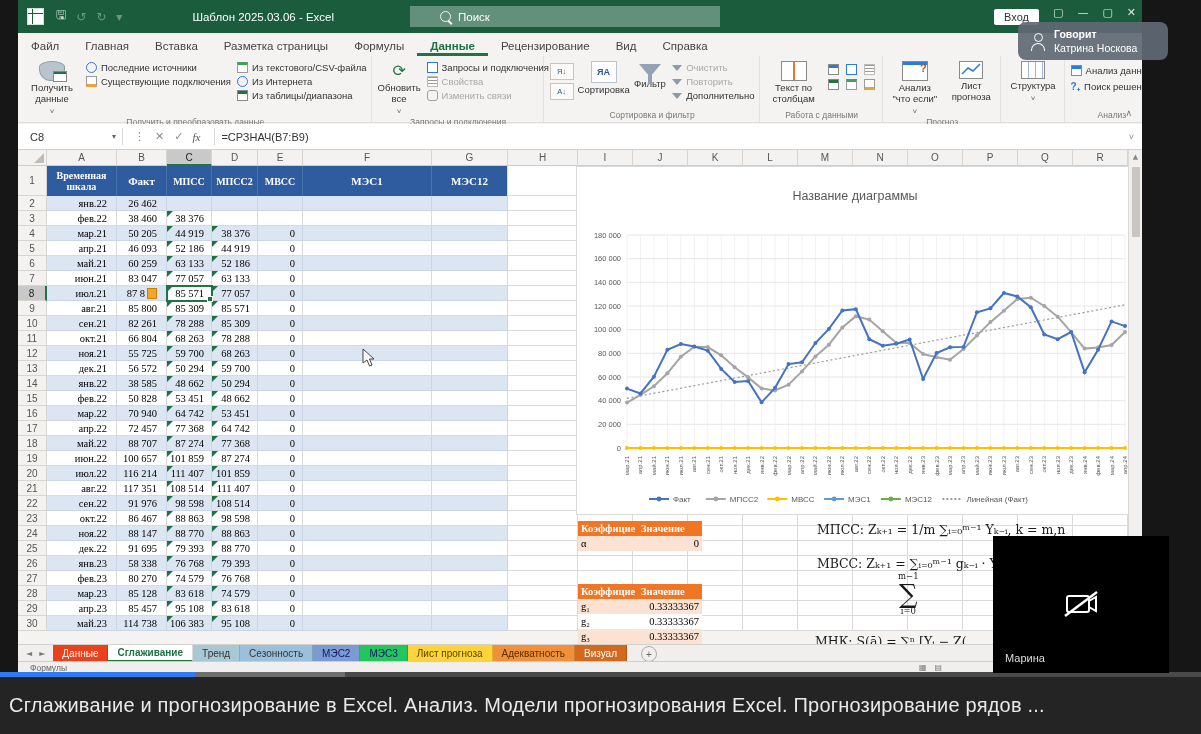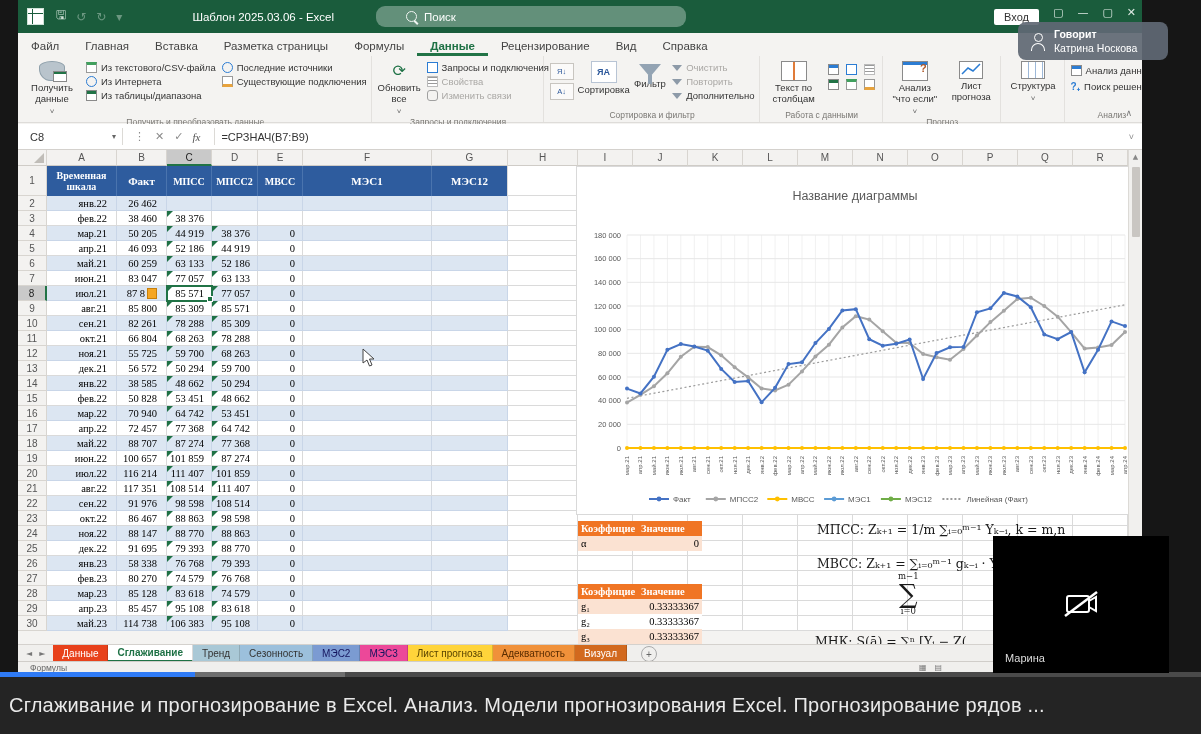--- a/index.html
+++ b/index.html
@@ -9,21 +9,21 @@
   #share{position:absolute;left:18px;top:0;width:1124px;height:672px;background:#f4f3f1;overflow:hidden;}
   
   .tbar{position:absolute;left:0;top:0;width:100%;height:33px;background:#1a5c3c;display:flex;align-items:center;color:#fff;}
   .appic{width:15px;height:15px;margin-left:9px;background:#fff;
          background:linear-gradient(#fff,#fff);border:1px solid #cfe3d8;position:relative;}
   .appic::before{content:"";position:absolute;left:4px;top:0;width:1px;height:100%;background:#1a5c3c;}
   .appic::after{content:"";position:absolute;left:0;top:4px;width:100%;height:1px;background:#1a5c3c;}
   .qat{display:flex;align-items:center;gap:10px;margin-left:12px;font-size:12px;color:#cfe0d6;font-family:"DejaVu Sans",sans-serif;}
   .qat .dim{opacity:.45;}
   .ttl{margin-left:70px;font-size:11.5px;color:#fff;white-space:nowrap;}
-  .searchpill{position:absolute;left:358px;top:6px;width:310px;height:21px;border-radius:9px;
+  .searchpill{position:absolute;left:392px;top:6px;width:310px;height:21px;border-radius:0;
               background:rgba(255,255,255,.32);display:flex;align-items:center;color:#fbfdfc;font-size:11.5px;}
   .mag{width:9px;height:9px;border:1.5px solid #f0f5f2;border-radius:50%;margin:0 7px 0 30px;position:relative;}
   .mag::after{content:"";position:absolute;left:8px;top:8px;width:5px;height:1.5px;background:#f0f5f2;transform:rotate(45deg);transform-origin:0 0;}
   .tbar-right{position:absolute;right:6px;top:0;height:33px;display:flex;align-items:center;gap:14px;}
   .vhod{background:#fff;color:#333;font-size:11px;padding:2px 10px;border-radius:2px;}
   .winic{color:#dfeae4;font-size:11px;font-family:"DejaVu Sans",sans-serif;margin-top:-8px;}
   
   .rtabs{position:absolute;left:0;top:33px;width:100%;height:23px;background:#f4f3f1;display:flex;align-items:flex-end;
          font-size:11.5px;color:#444;border-bottom:1px solid #e4e2df;}
   .rtab{padding:3px 13px 4px 13px;white-space:nowrap;}
@@ -192,40 +192,40 @@
     <div class="rbody">
       <div class="rgroup" style="width:360px">
         <div class="rgc">
           <div class="bigbtn">
             <span class="bigdb"></span>
             <span>Получить данные</span>
               <span class="chev">˅</span>
           </div>
           <div class="smallcol">
             <div class="smit">
+                <span class="ic11 ic-clock"></span>
+                <span>Последние источники</span>
+              </div>
+            <div class="smit">
+                <span class="ic11 ic-conn"></span>
+                <span>Существующие подключения</span>
+              </div>
+          </div>
+          <div class="smallcol">
+            <div class="smit">
                 <span class="ic11 ic-file"></span>
                 <span>Из текстового/CSV-файла</span>
               </div>
             <div class="smit">
                 <span class="ic11 ic-globe"></span>
                 <span>Из Интернета</span>
               </div>
             <div class="smit">
                 <span class="ic11 ic-table"></span>
                 <span>Из таблицы/диапазона</span>
-              </div>
-          </div>
-          <div class="smallcol">
-            <div class="smit">
-                <span class="ic11 ic-clock"></span>
-                <span>Последние источники</span>
-              </div>
-            <div class="smit">
-                <span class="ic11 ic-conn"></span>
-                <span>Существующие подключения</span>
               </div>
           </div>
         </div>
         <div class="rgl">Получить и преобразовать данные</div>
       </div>
 
       <div class="rgroup" style="width:172px">
         <div class="rgc">
           <div class="bigbtn">
             <span class="bigref">⟳</span>
@@ -1293,21 +1293,21 @@
       <div class="tnav">
         <span>◄</span>
         <span>►</span>
       </div>
       <div id="stabs" style="display:flex">
           <div class="stab" style="background: rgb(232, 65, 27); color: rgb(255, 255, 255);">Данные</div>
           <div class="stab active" style="background: rgb(255, 255, 255); color: rgb(30, 113, 69);">Сглаживание</div>
           <div class="stab" style="background: rgb(169, 200, 214); color: rgb(51, 51, 51);">Тренд</div>
           <div class="stab" style="background: rgb(156, 192, 220); color: rgb(51, 51, 51);">Сезонность</div>
           <div class="stab" style="background: rgb(123, 155, 210); color: rgb(21, 21, 94);">МЭС2</div>
-          <div class="stab" style="background: #ec4899; color: rgb(21, 21, 94);">МЭС3</div>
+          <div class="stab" style="background: #22c55e; color: rgb(21, 21, 94);">МЭС3</div>
           <div class="stab" style="background: rgb(255, 212, 58); color: rgb(90, 69, 0);">Лист прогноза</div>
           <div class="stab" style="background: rgb(240, 145, 58); color: rgb(90, 44, 0);">Адекватность</div>
           <div class="stab" style="background: rgb(210, 105, 30); color: rgb(255, 255, 255);">Визуал</div>
         </div>
       <div class="addsheet">+</div>
     </div>
 
     <div id="statusbar">
       <span class="ready">Формулы</span>
       <span class="sticons">

